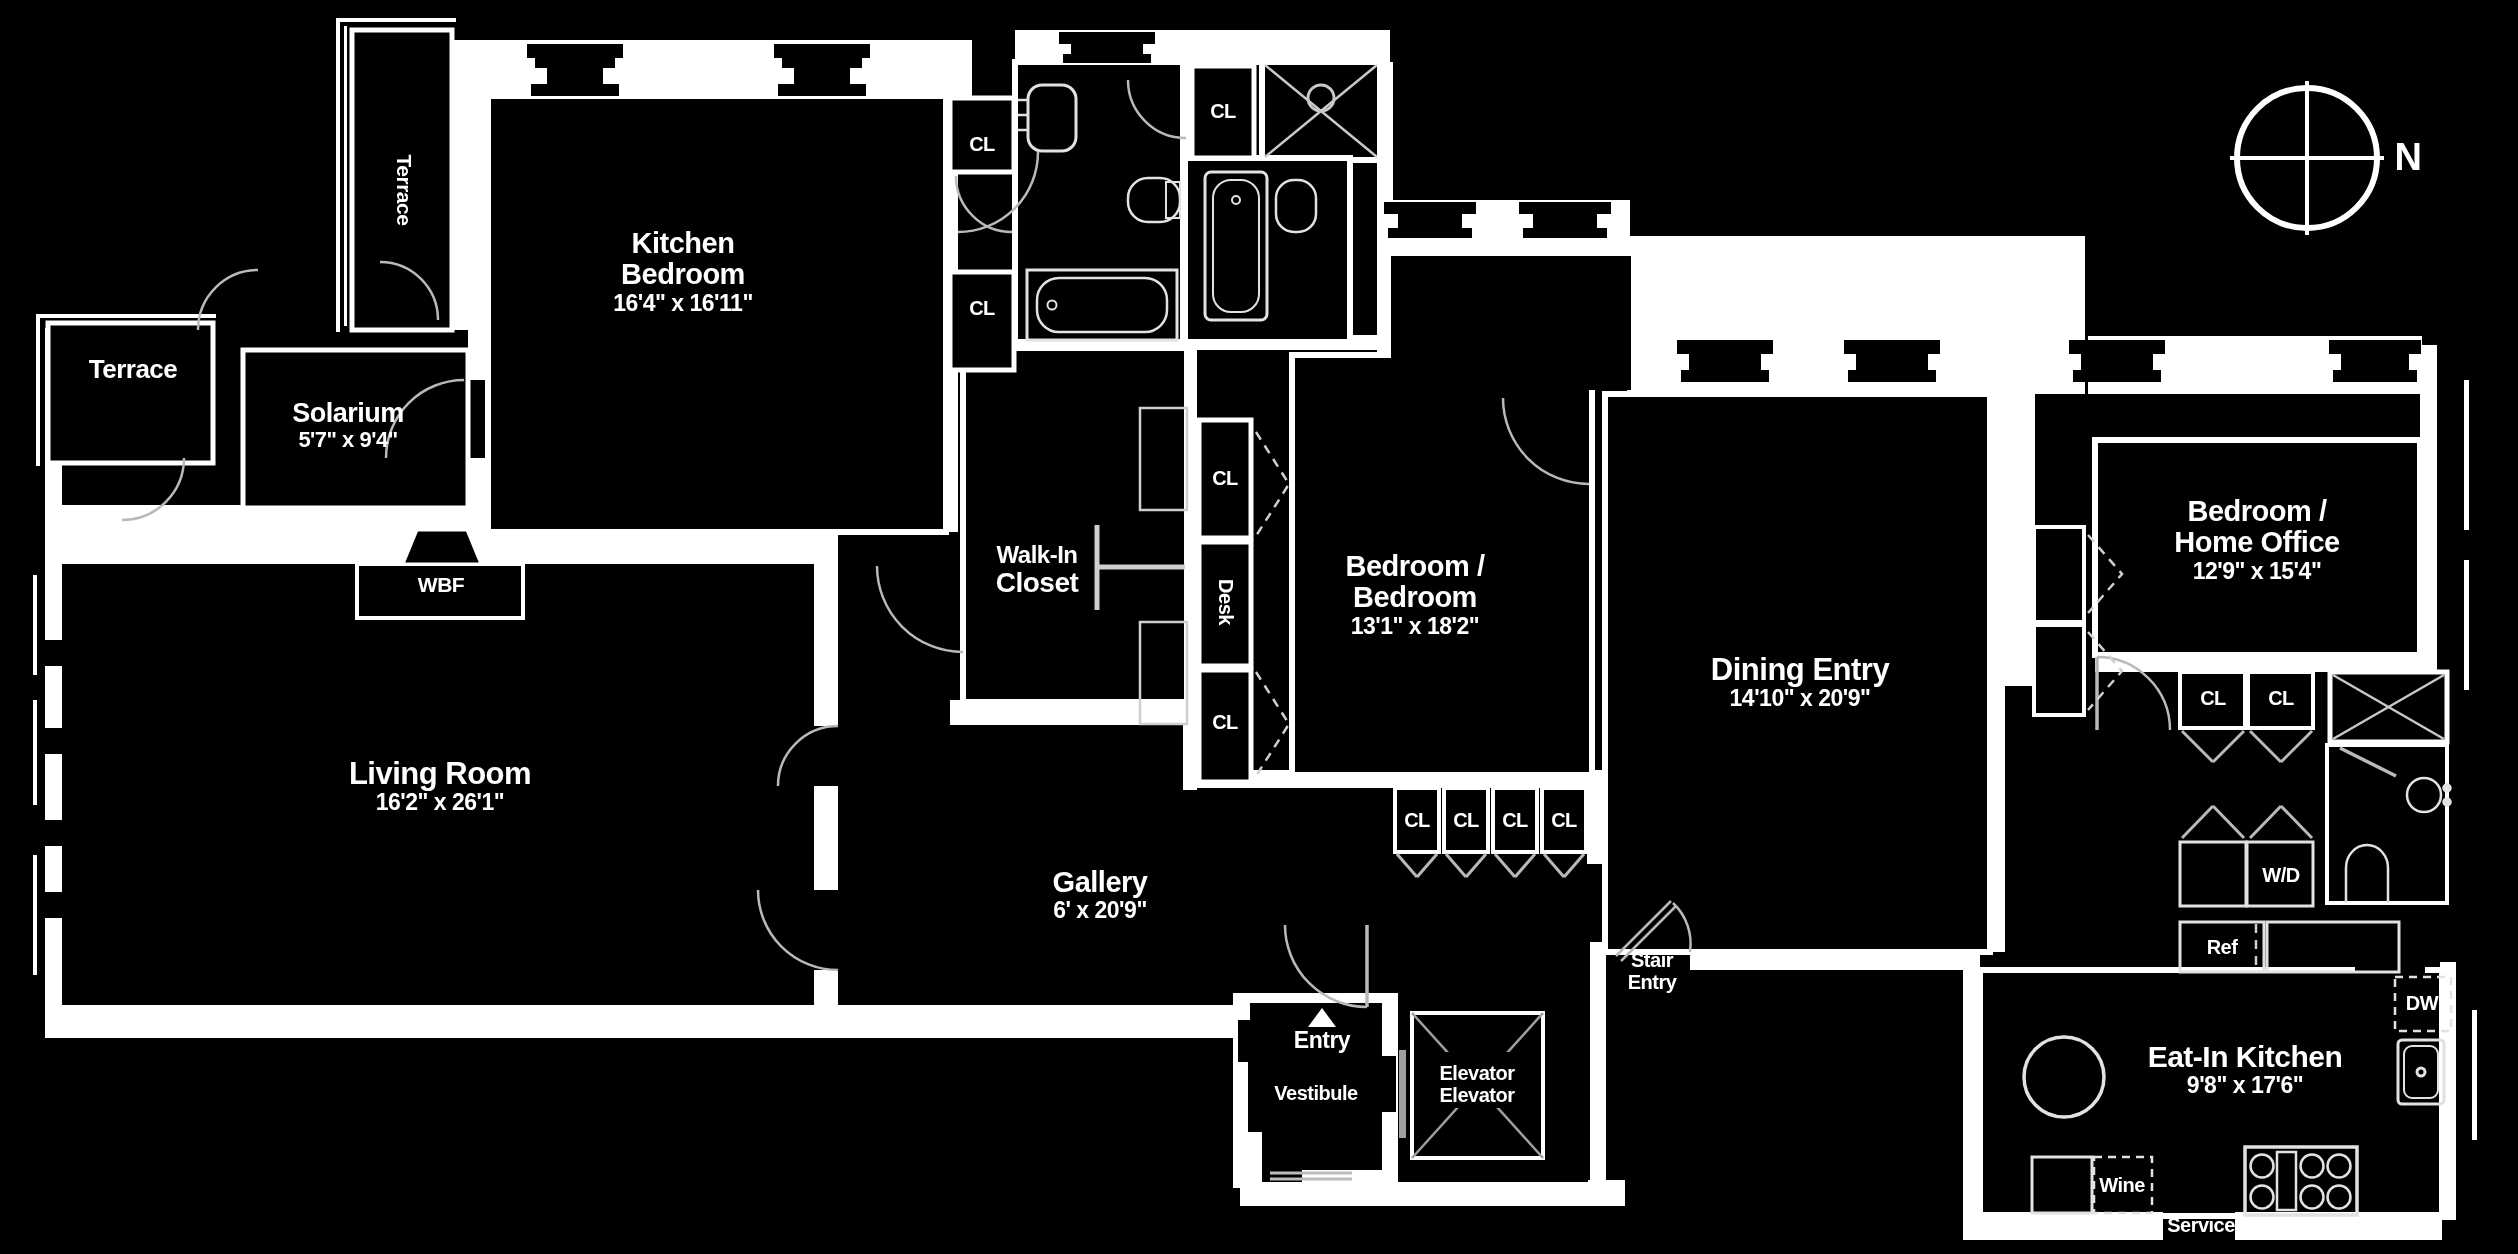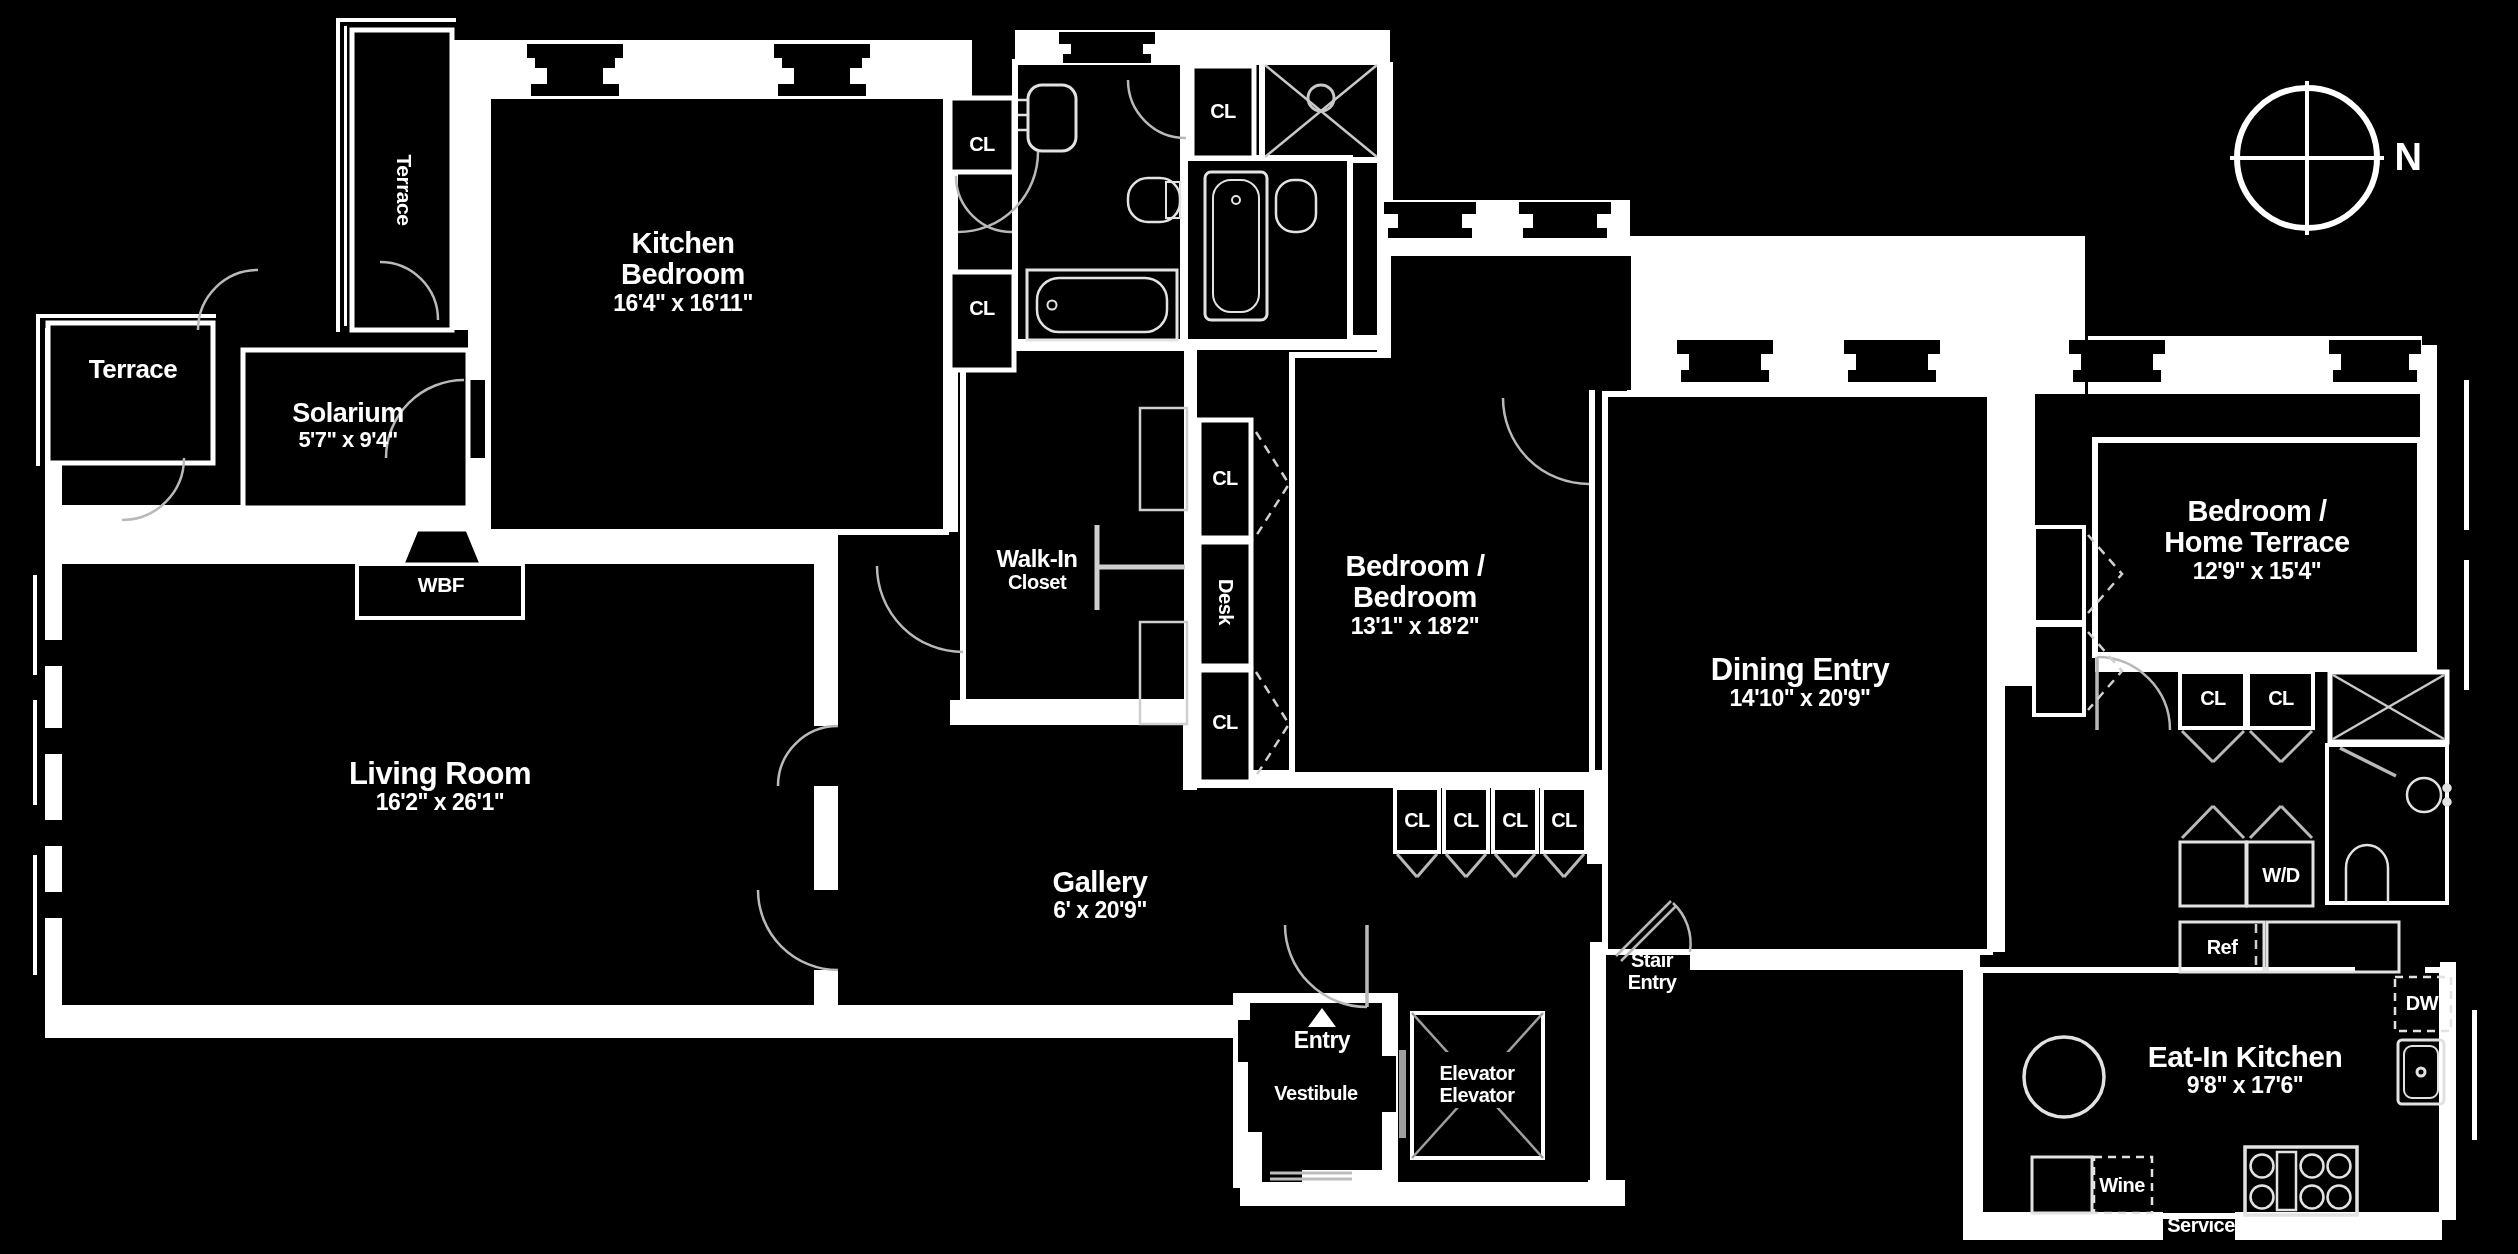--- a/index.html
+++ b/index.html
@@ -342,21 +342,21 @@
 
 <div class="lbl med" style="left:441px;top:585px;"><span>WBF</span></div>
 
 <div class="lbl" style="left:440px;top:786px;">
   <div class="room-name" style="font-size:31px;">Living Room</div>
   <div class="room-dims">16'2" x 26'1"</div>
 </div>
 
 <div class="lbl" style="left:1037px;top:570px;">
   <div style="font-size:24px;">Walk-In</div>
-  <div style="font-size:20px;">Closet</div>
+  <div style="font-size:28px;">Closet</div>
 </div>
 
 <div class="lbl vert sm" style="left:1225px;top:602px;"><span>Desk</span></div>
 
 <div class="lbl" style="left:1415px;top:595px;">
   <div class="room-name">Bedroom /</div>
   <div class="room-name">Bedroom</div>
   <div class="room-dims">13'1" x 18'2"</div>
 </div>
 
@@ -365,21 +365,21 @@
   <div class="room-dims">6' x 20'9"</div>
 </div>
 
 <div class="lbl" style="left:1800px;top:682px;">
   <div class="room-name" style="font-size:31px;">Dining Entry</div>
   <div class="room-dims">14'10" x 20'9"</div>
 </div>
 
 <div class="lbl" style="left:2257px;top:540px;">
   <div class="room-name">Bedroom /</div>
-  <div class="room-name">Home Terrace</div>
+  <div class="room-name">Home Office</div>
   <div class="room-dims">12'9" x 15'4"</div>
 </div>
 
 <div class="lbl" style="left:2245px;top:1070px;">
   <div class="room-name" style="font-size:30px;">Eat-In Kitchen</div>
   <div class="room-dims">9'8" x 17'6"</div>
 </div>
 
 <div class="lbl sm" style="left:1652px;top:972px;">
   <div>Stair</div>

